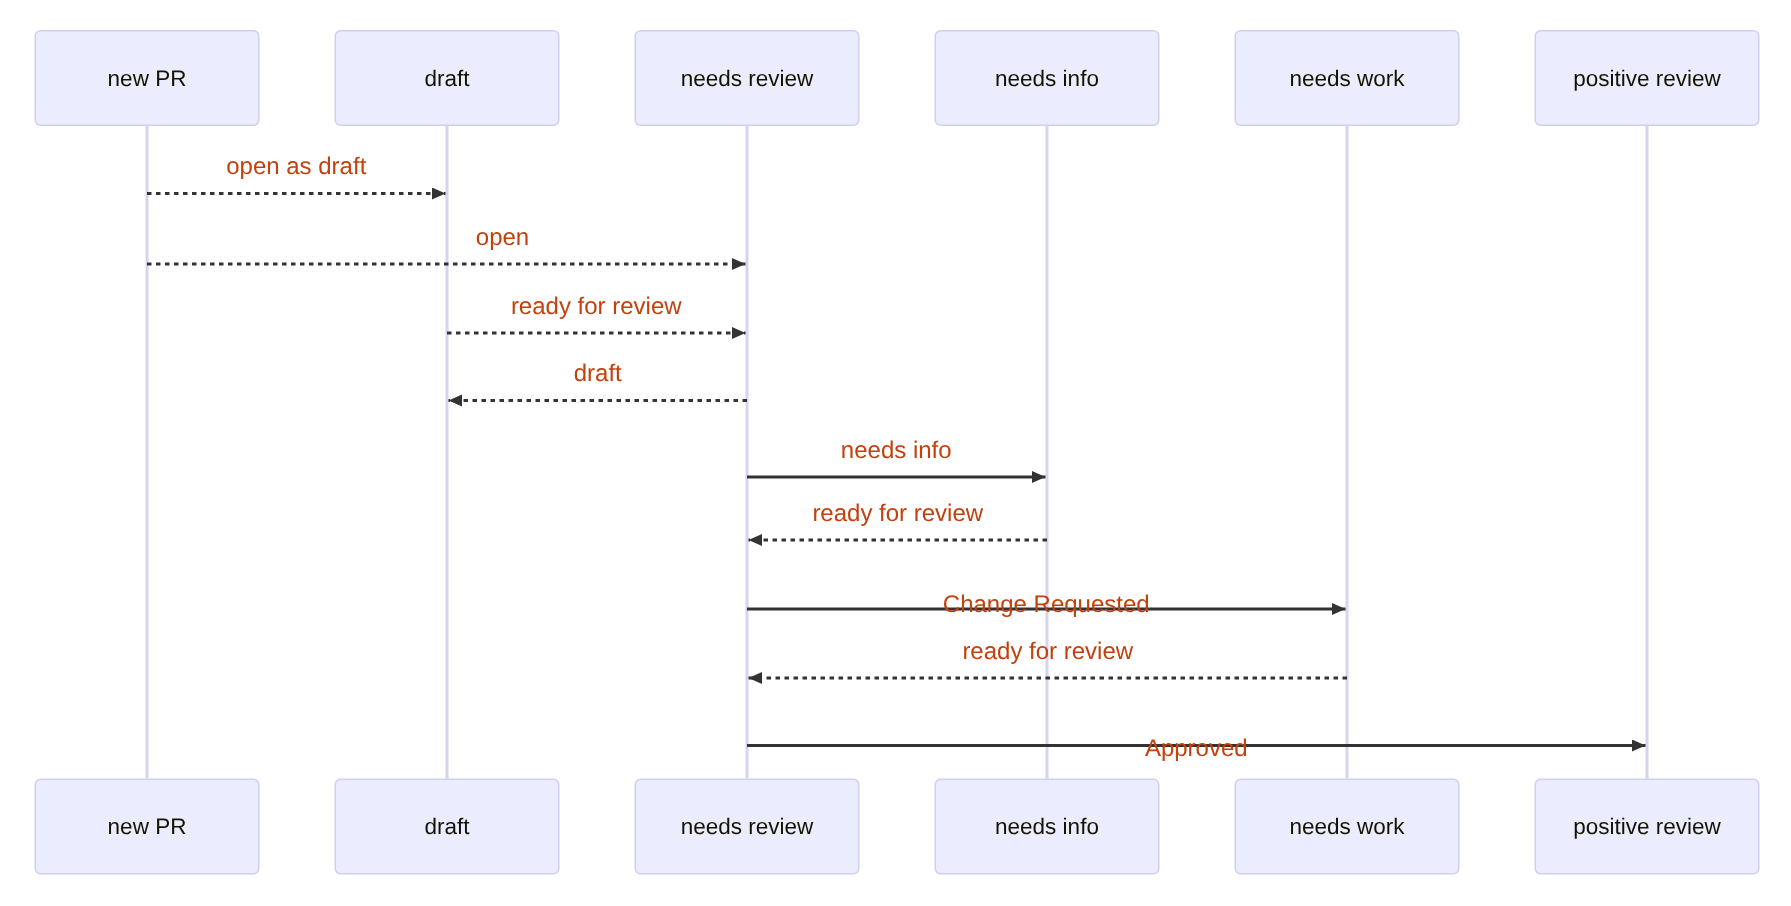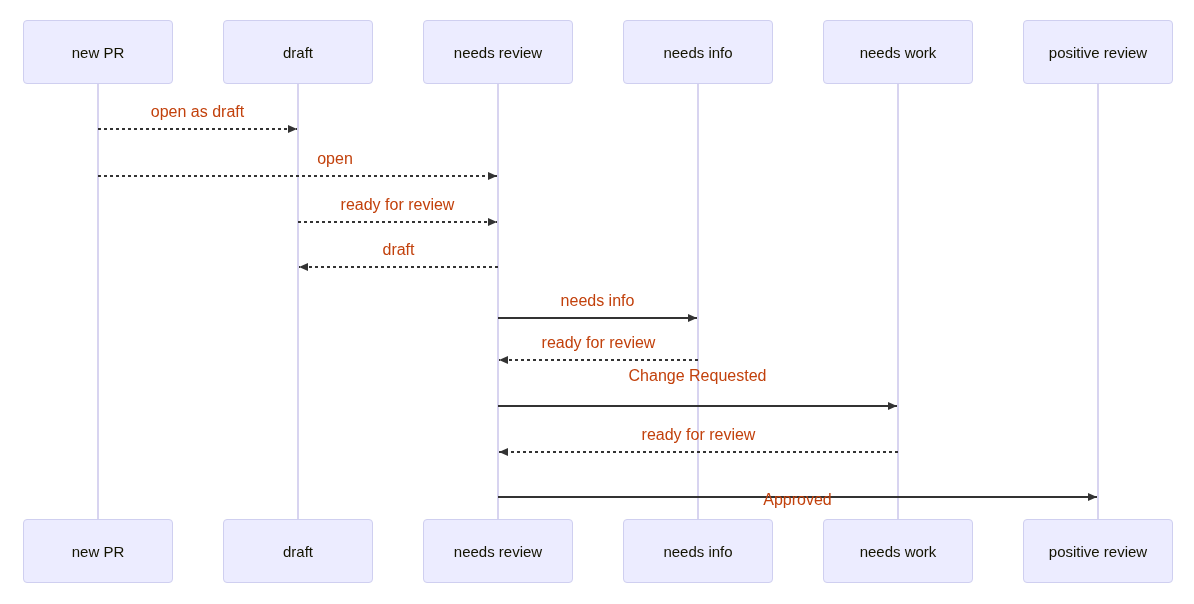--- a/index.html
+++ b/index.html
@@ -128,17 +128,17 @@
         <span class="actor-label">positive review</span>
       </div>
     </div>
   <div id="labels">
       <div class="msg-label" style="left: 197.5px; top: 120px;">open as draft</div>
       <div class="msg-label" style="left: 315px; top: 167px; margin-left: 20px;">open</div>
       <div class="msg-label" style="left: 397.5px; top: 213px;">ready for review</div>
       <div class="msg-label" style="left: 398.5px; top: 258px;">draft</div>
       <div class="msg-label" style="left: 597.5px; top: 309px;">needs info</div>
       <div class="msg-label" style="left: 598.5px; top: 351px;">ready for review</div>
-      <div class="msg-label" style="left: 697.5px; top: 384px;">Change Requested</div>
+      <div class="msg-label" style="left: 697.5px; top: 412px;">Change Requested</div>
       <div class="msg-label" style="left: 698.5px; top: 443px;">ready for review</div>
       <div class="msg-label" style="left: 797.5px; top: 508px;">Approved</div>
     </div>
 </div>
 
 </body></html>

